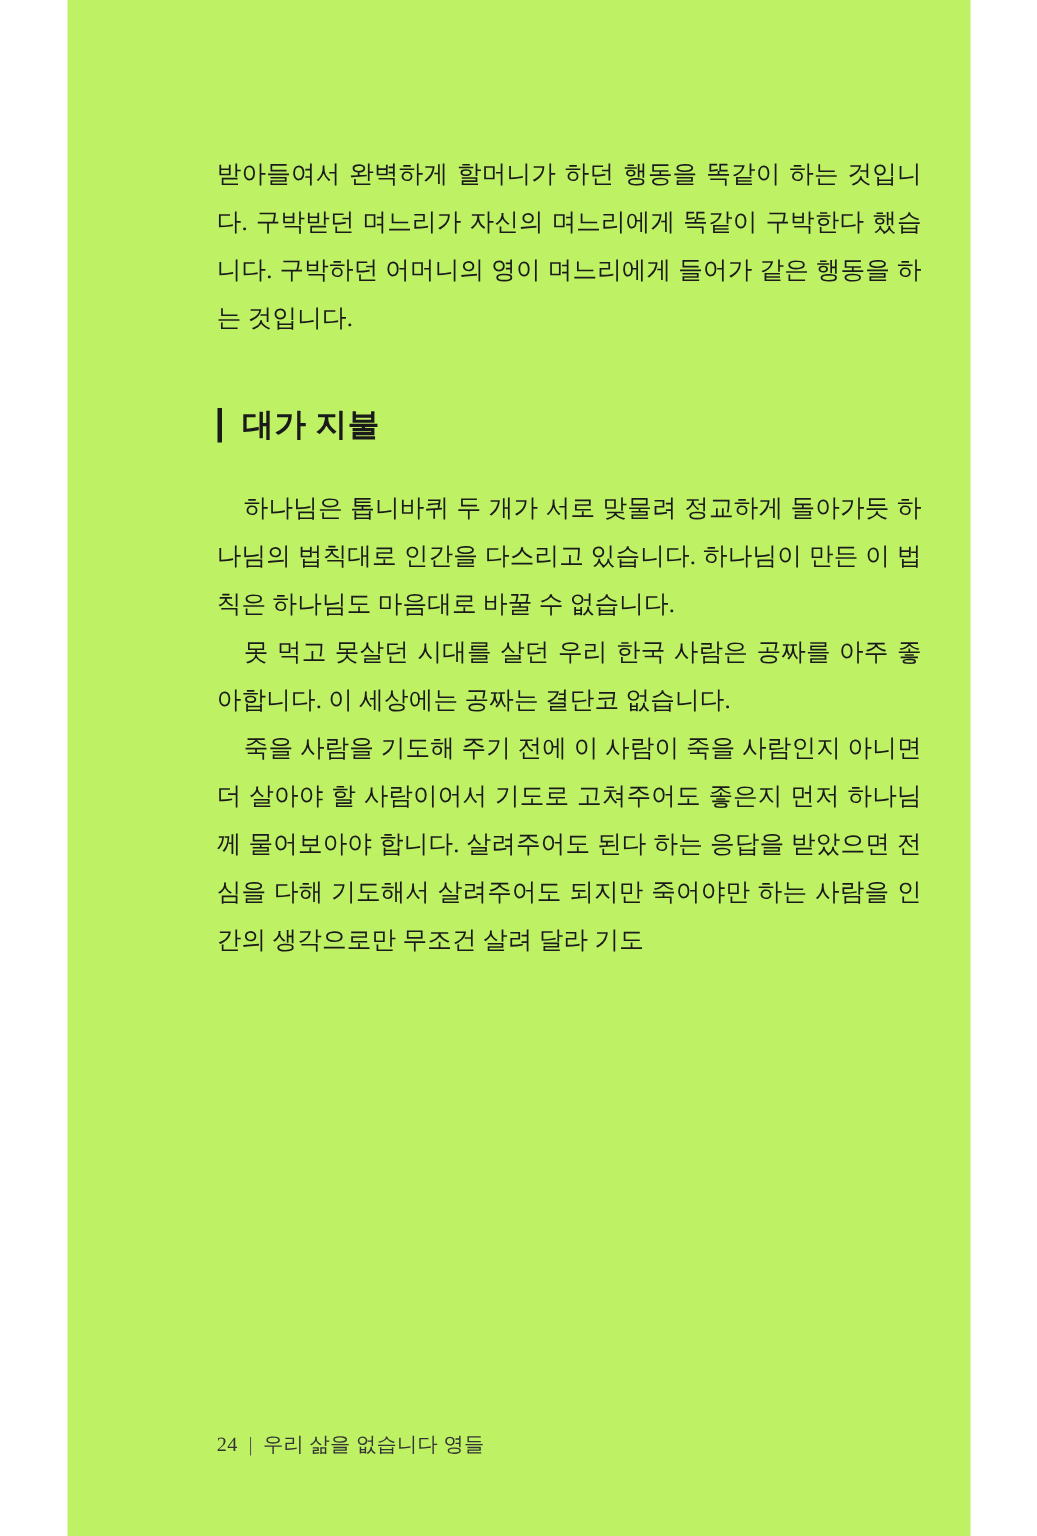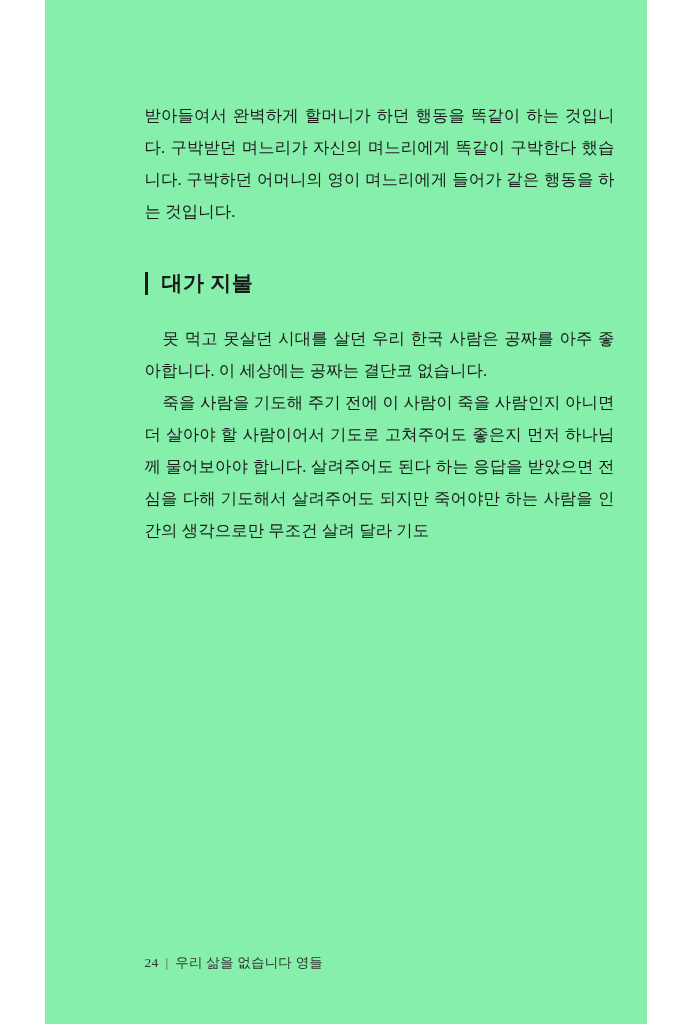--- a/index.html
+++ b/index.html
@@ -9,21 +9,21 @@
   }
   body {
     font-family: "Liberation Serif", "DejaVu Serif", serif;
     color: #1a1a1a;
   }
   .page {
     position: relative;
     width: 602px;
     height: 1024px;
     margin: 0 auto;
-    background: #86efac;
+    background: #bef264;
     overflow: hidden;
     box-sizing: border-box;
     padding-left: 44px;
   }
   .content {
     position: absolute;
     left: 100px;
     top: 100px;
     width: 470px;
   }
@@ -95,20 +95,21 @@
     <div class="para-block">
       <p>받아들여서 완벽하게 할머니가 하던 행동을 똑같이 하는 것입니다. 구박받던 며느리가 자신의 며느리에게 똑같이 구박한다 했습니다. 구박하던 어머니의 영이 며느리에게 들어가 같은 행동을 하는 것입니다.</p>
     </div>
 
     <div class="section-heading">
       <span class="bar"></span>
       <span class="htext">대가 지불</span>
     </div>
 
     <div class="body-group">
+      <p class="indent">하나님은 톱니바퀴 두 개가 서로 맞물려 정교하게 돌아가듯 하나님의 법칙대로 인간을 다스리고 있습니다. 하나님이 만든 이 법칙은 하나님도 마음대로 바꿀 수 없습니다.</p>
       <p class="indent">못 먹고 못살던 시대를 살던 우리 한국 사람은 공짜를 아주 좋아합니다. 이 세상에는 공짜는 결단코 없습니다.</p>
       <p class="indent">죽을 사람을 기도해 주기 전에 이 사람이 죽을 사람인지 아니면 더 살아야 할 사람이어서 기도로 고쳐주어도 좋은지 먼저 하나님께 물어보아야 합니다. 살려주어도 된다 하는 응답을 받았으면 전심을 다해 기도해서 살려주어도 되지만 죽어야만 하는 사람을 인간의 생각으로만 무조건 살려 달라 기도</p>
     </div>
 
   </div>
 
   <div class="footer">
     <span class="pg">24</span>
     <span class="sep">|</span>
     <span class="ftitle">우리 삶을 없습니다 영들</span>

